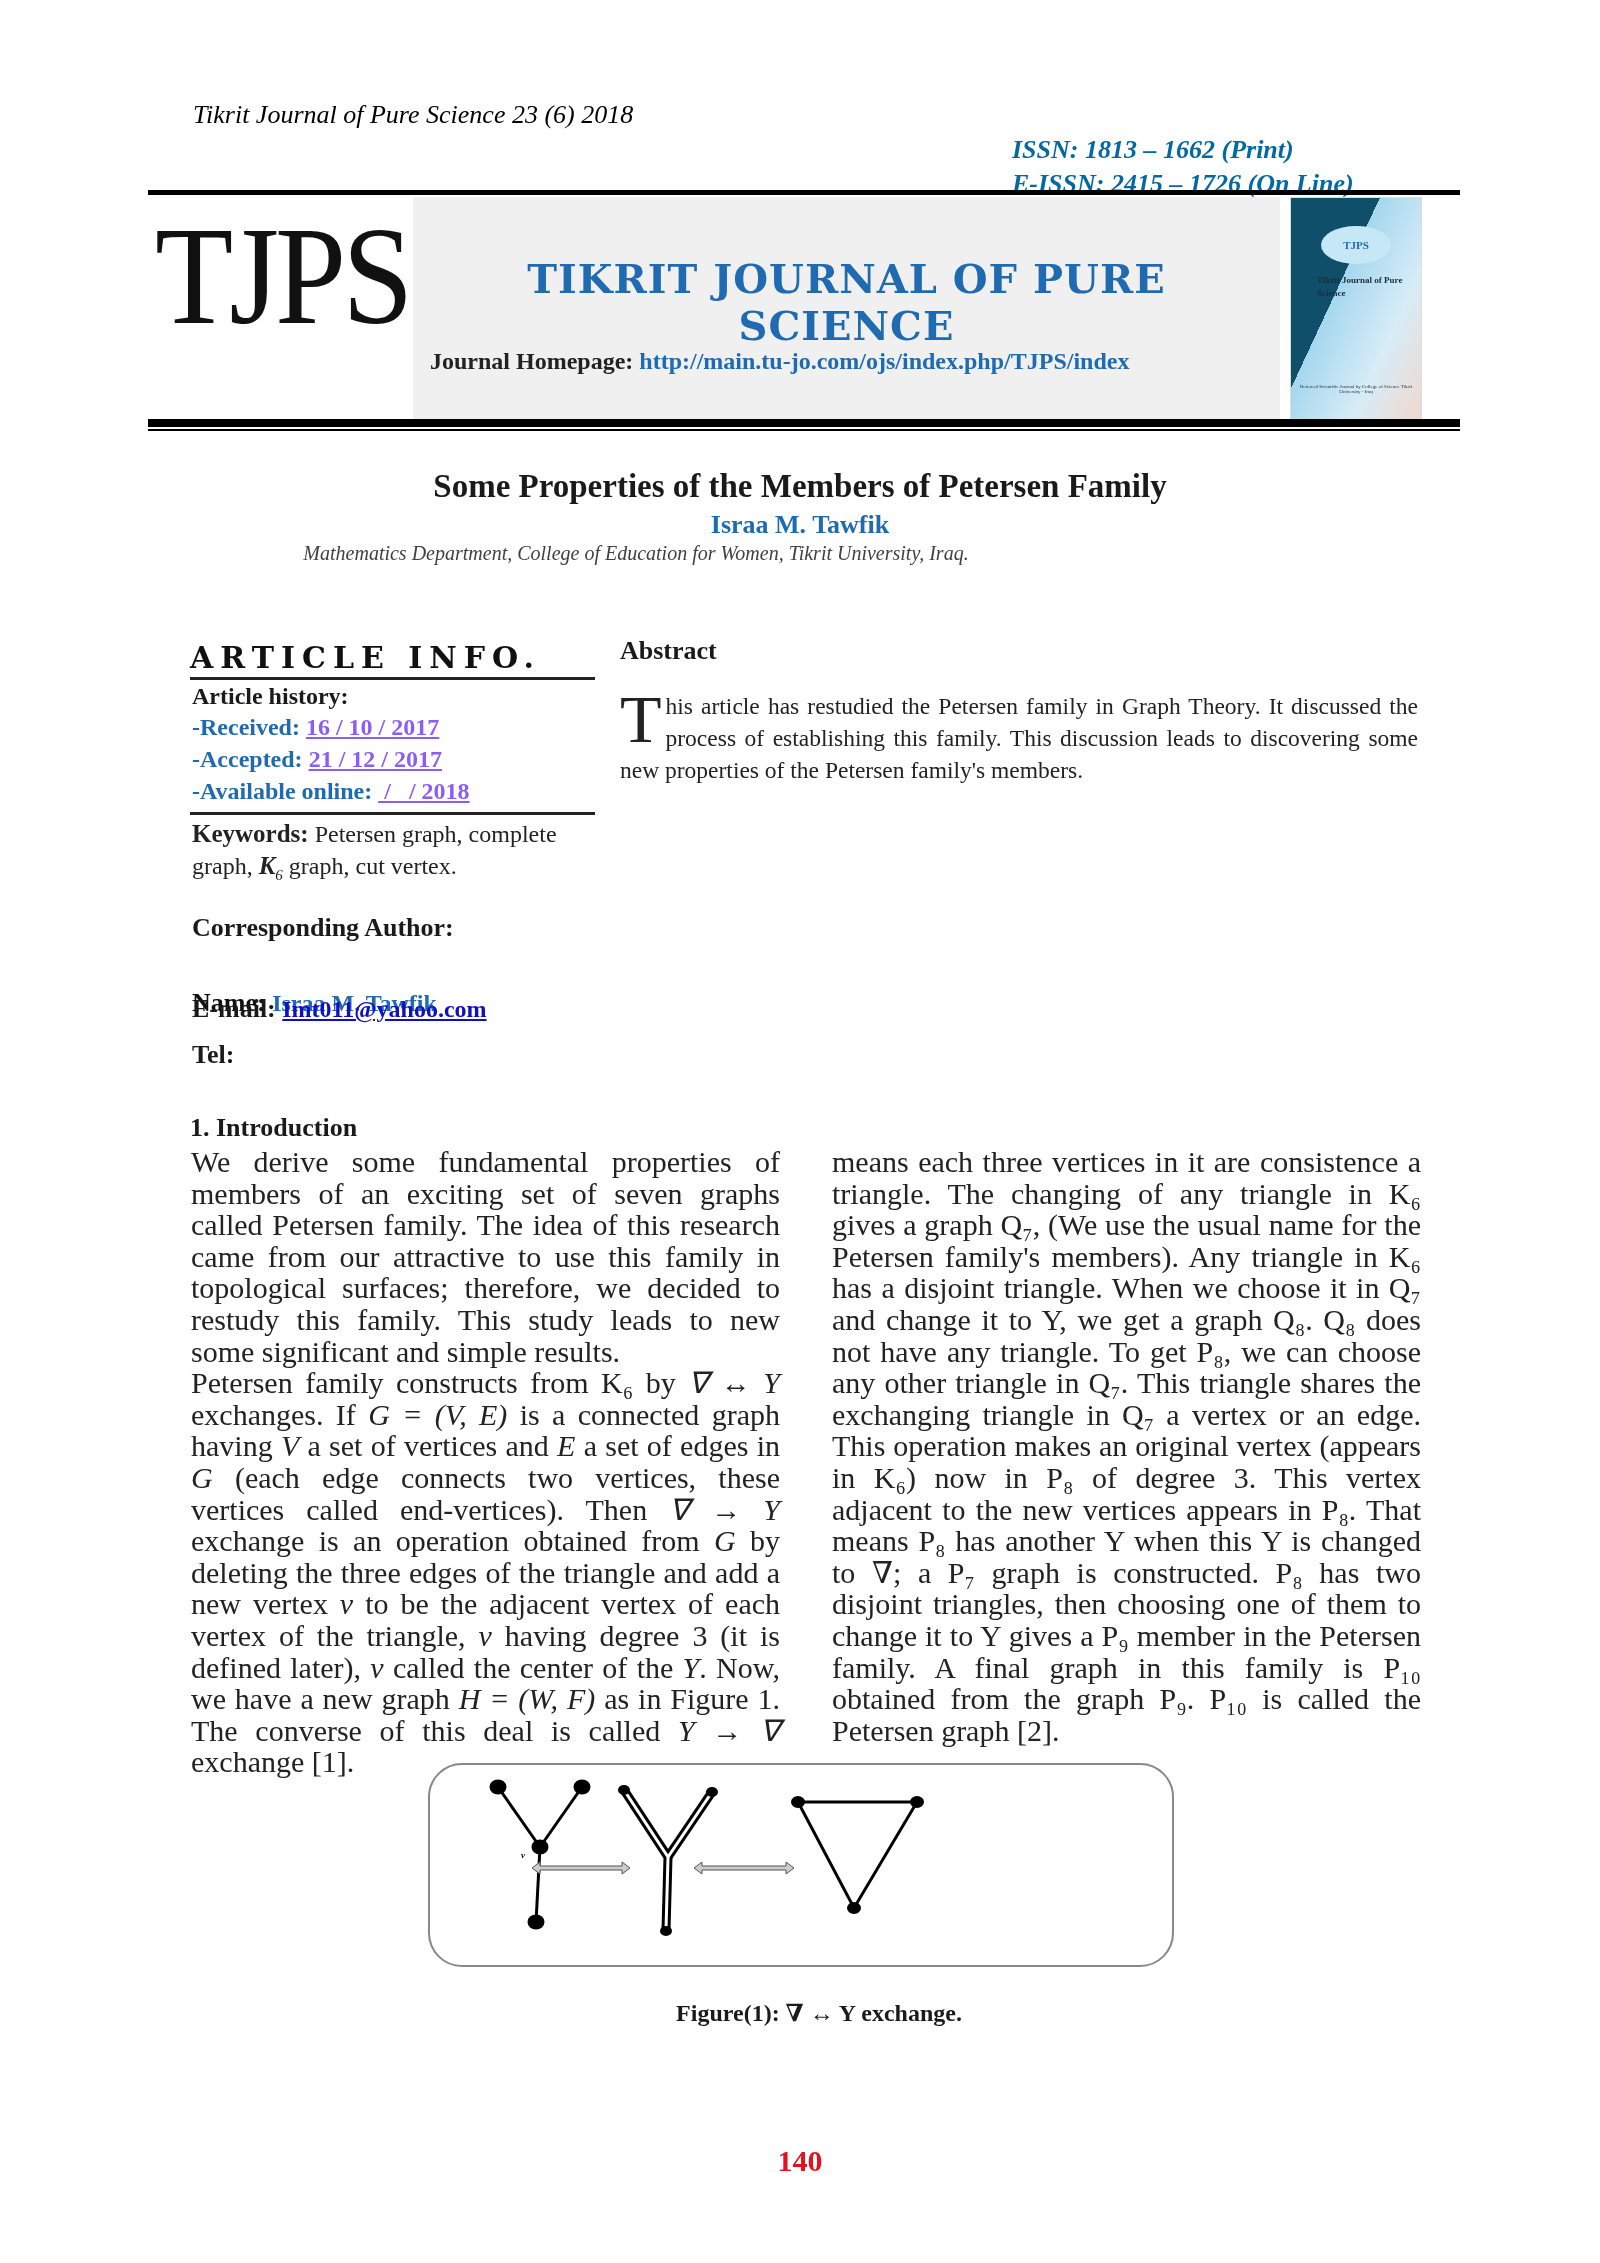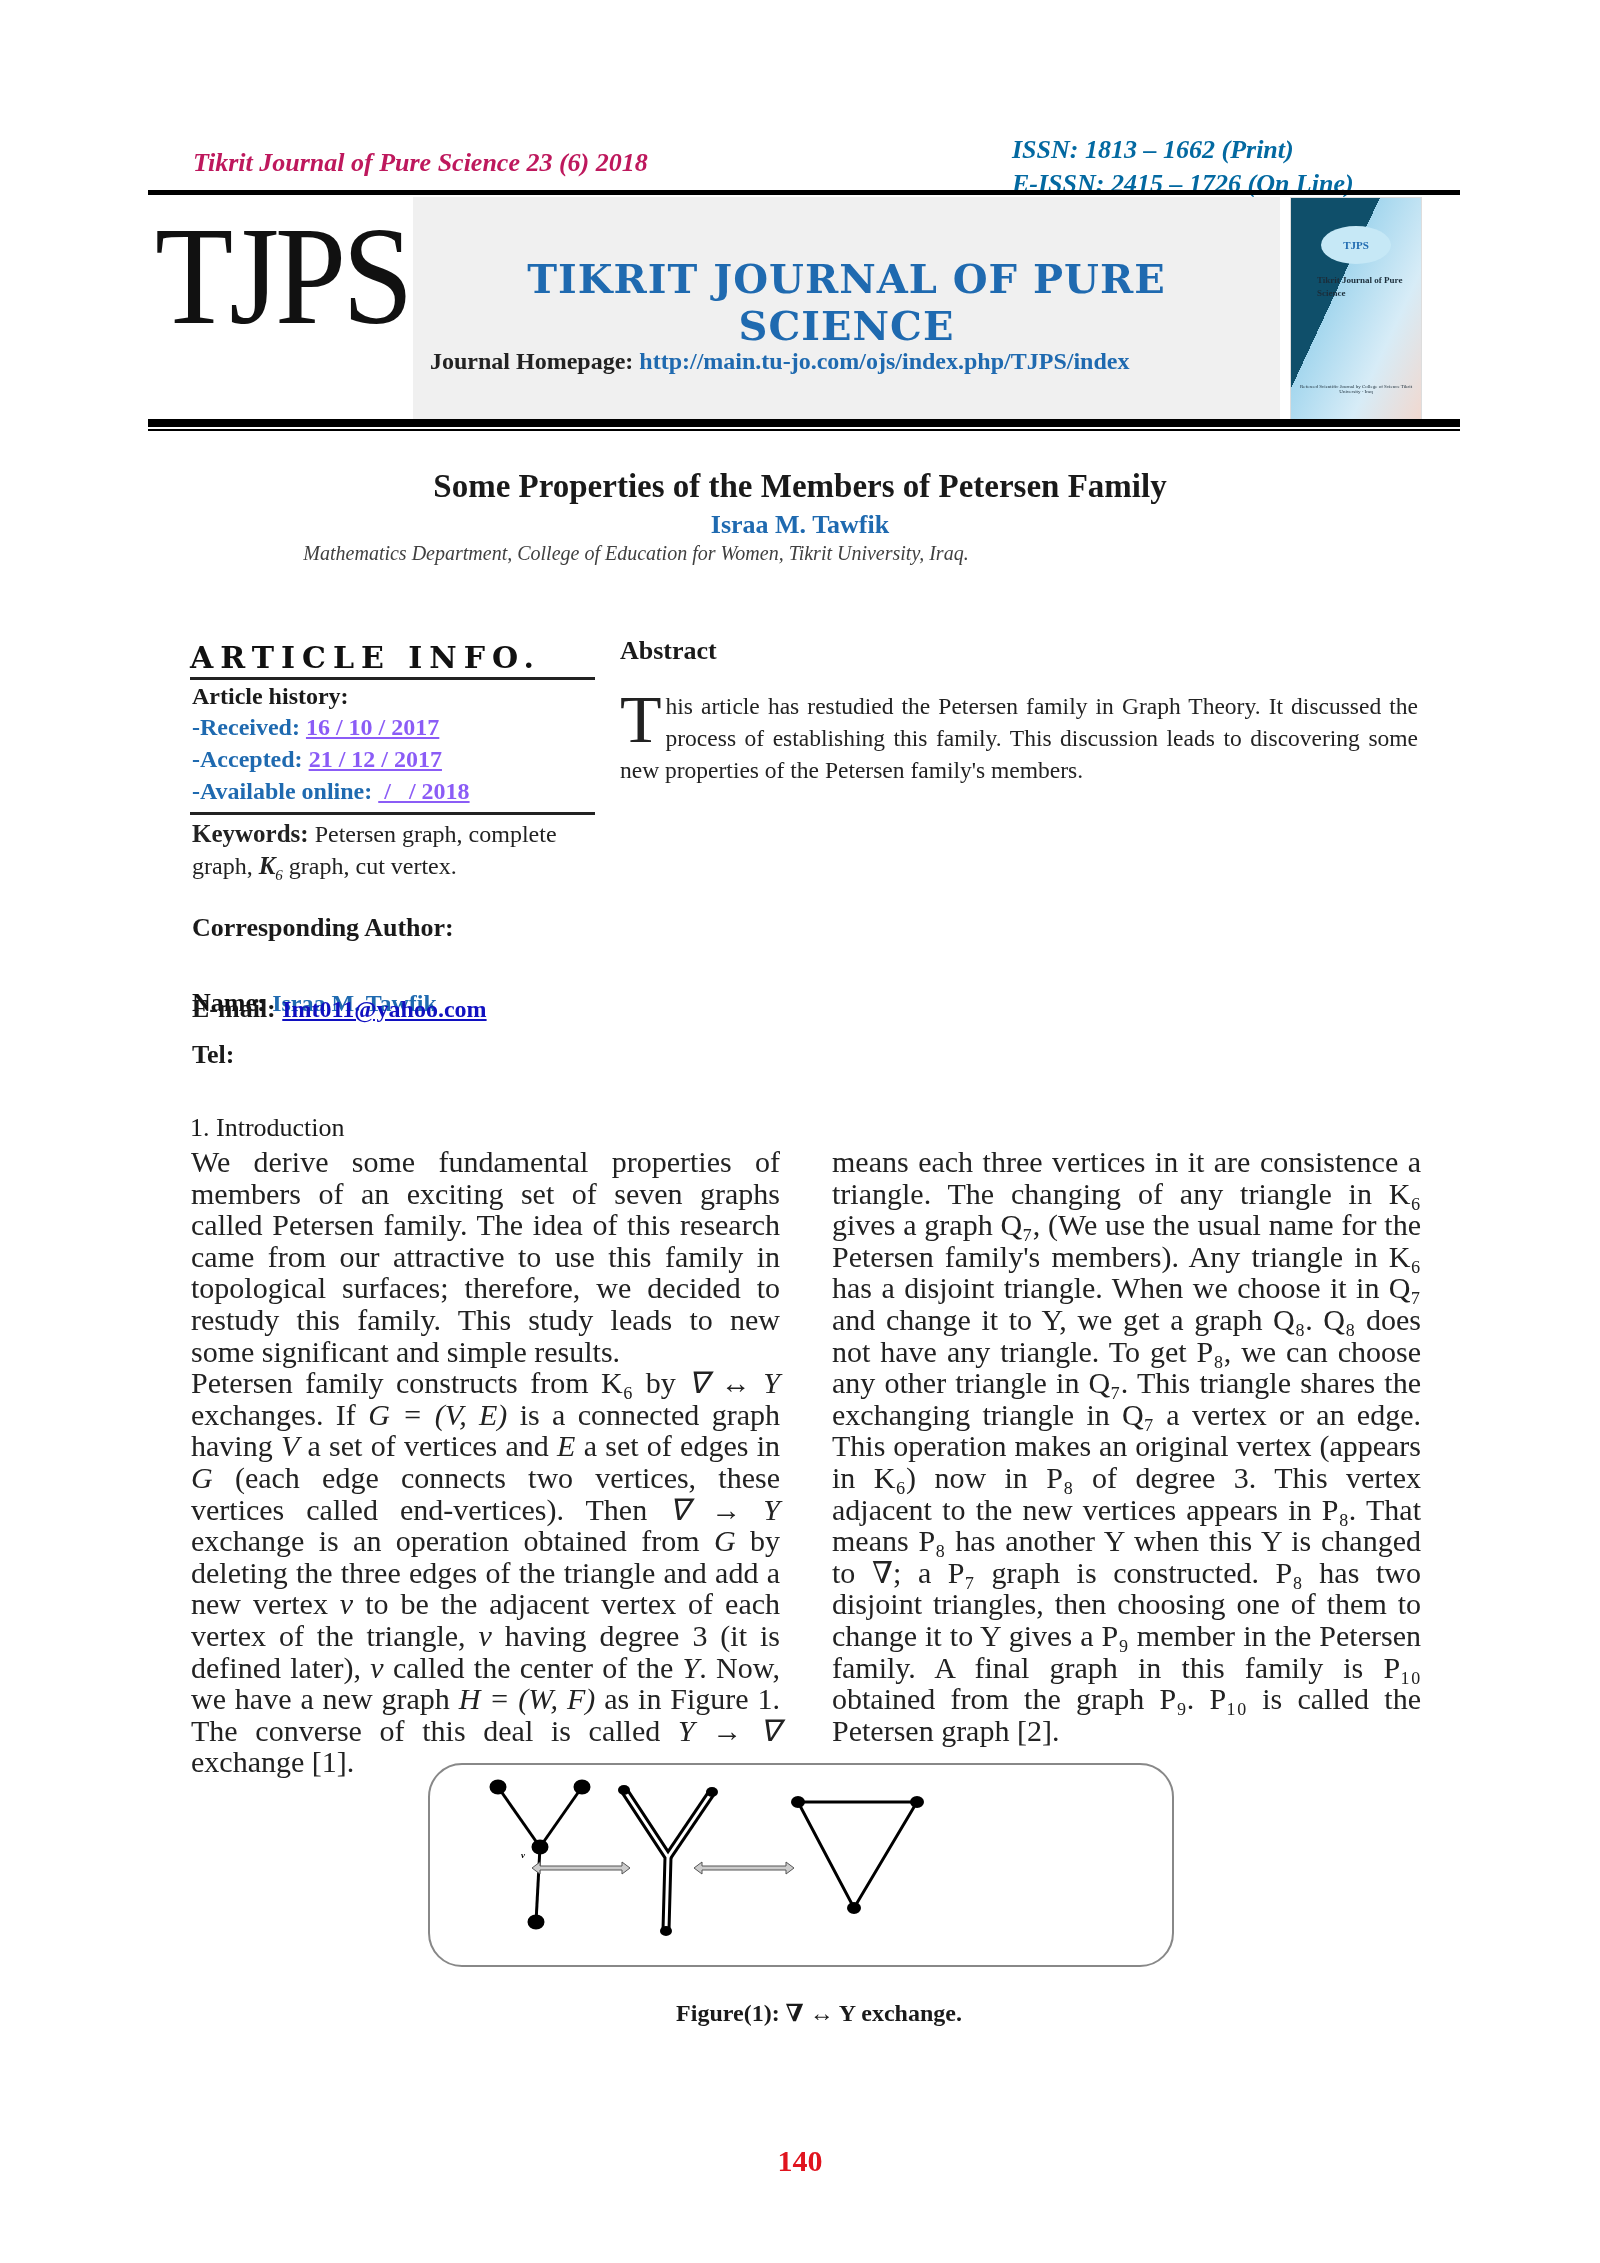--- a/index.html
+++ b/index.html
@@ -1,21 +1,21 @@
 <!DOCTYPE html>
 <html><head>
 <meta charset="utf-8">
 <style>
   html, body { margin: 0; padding: 0; background: #ffffff; }
   body { width: 1600px; height: 2263px; position: relative; overflow: hidden;
          font-family: "Liberation Serif", "DejaVu Serif", serif; color: #1a1a1a; }
   .abs { position: absolute; }
 
   
-  .run-left { left: 193px; top: 100px; font-size: 26px; font-style: italic; font-weight: bold; color: #be185d; margin-top: 48px; }
+  .run-left { left: 193px; top: 100px; font-size: 26px; font-style: italic; font-weight: normal; color: #000000; }
   .run-right { left: 1012px; top: 100px; font-size: 26px; font-style: italic; font-weight: bold; color: #0369a1; line-height: 34px; margin-top: 33px; }
 
   
   .rule-top { left: 148px; top: 190px; width: 1312px; height: 5px; background: #000; }
   .tjps-logo { left: 155px; top: 205px; font-size: 128px; letter-spacing: -4px; color: #111; line-height: 1;
                font-family: "Liberation Serif", serif; transform: scaleY(1.1); transform-origin: top left; }
   .mast-box { left: 413px; top: 197px; width: 867px; height: 222px; background: #f0f0f0; }
   .mast-title { left: 413px; top: 255px; width: 867px; text-align: center; font-size: 40px; font-weight: bold;
                 color: #1f6ab0; letter-spacing: 1px; font-family: "DejaVu Serif", serif; }
   .homepage { left: 430px; top: 348px; font-size: 24px; font-weight: bold; color: #222; }
@@ -51,21 +51,21 @@
   .ai-email { left: 192px; top: 994px; font-size: 26px; font-weight: bold; }
   .ai-email a { color: #1010c0; text-decoration: underline; font-size: 24px; }
   .ai-tel { left: 192px; top: 1040px; font-size: 26px; font-weight: bold; }
 
   
   .abs-head { left: 620px; top: 636px; font-size: 26px; font-weight: bold; text-align: right; }
   .abs-body { left: 620px; top: 690px; width: 798px; font-size: 23.5px; line-height: 32px; text-align: justify; color: #222; }
   .dropcap { float: left; font-size: 68px; line-height: 54px; margin: 2px 4px 0 0; }
 
   
-  .intro-head { left: 190px; top: 1113px; font-size: 26px; font-weight: normal; }
+  .intro-head { left: 190px; top: 1113px; font-size: 26px; font-weight: bold; }
   .col { font-size: 30px; line-height: 31.6px; text-align: justify; color: #222; }
   .col-left { left: 191px; top: 1146px; width: 589px; }
   .col-right { left: 832px; top: 1146px; width: 589px; }
   .col i { font-family: "Liberation Serif", serif; }
 
   
   .fig-box { left: 428px; top: 1763px; width: 742px; height: 200px; border: 2px solid #888; border-radius: 34px; background: #fff; }
   .fig-caption { left: 0; top: 1998px; width: 1600px; text-align: center; font-size: 24px; font-weight: bold; padding-left: 19px; }
   .page-num { left: 0; top: 2144px; width: 1600px; text-align: center; font-size: 30px; font-weight: bold; color: #e0141e; }
 </style>

